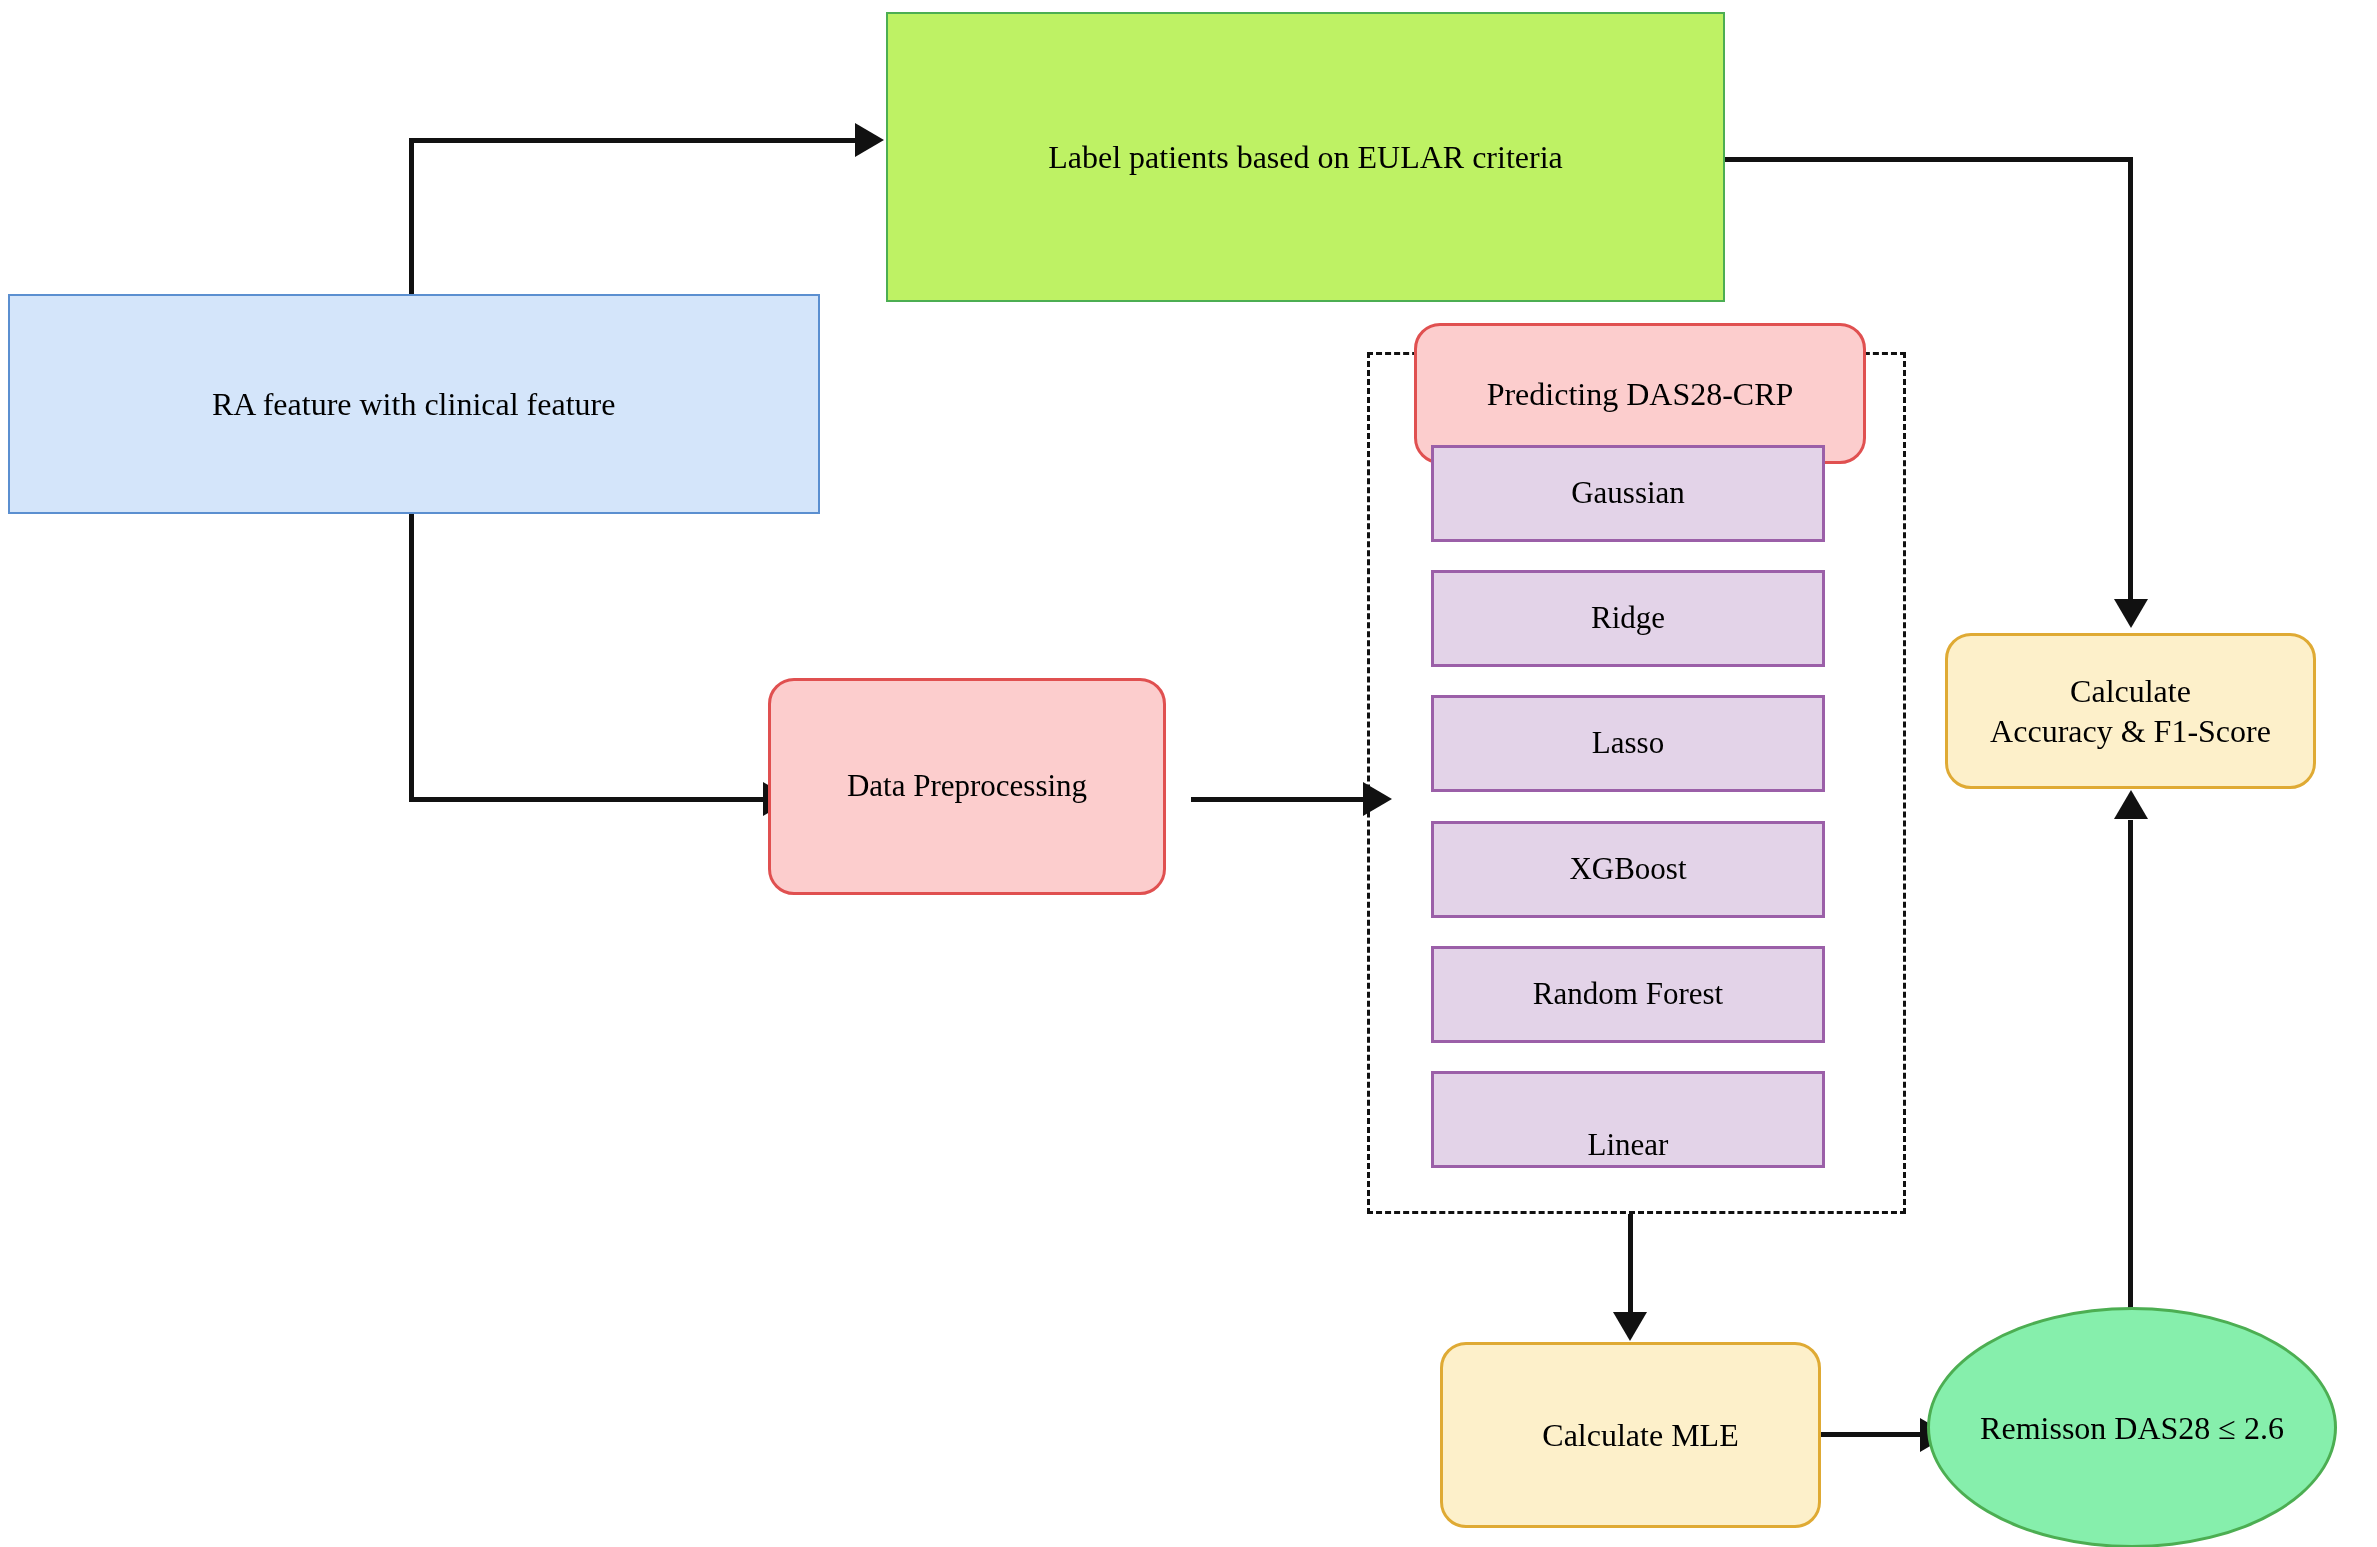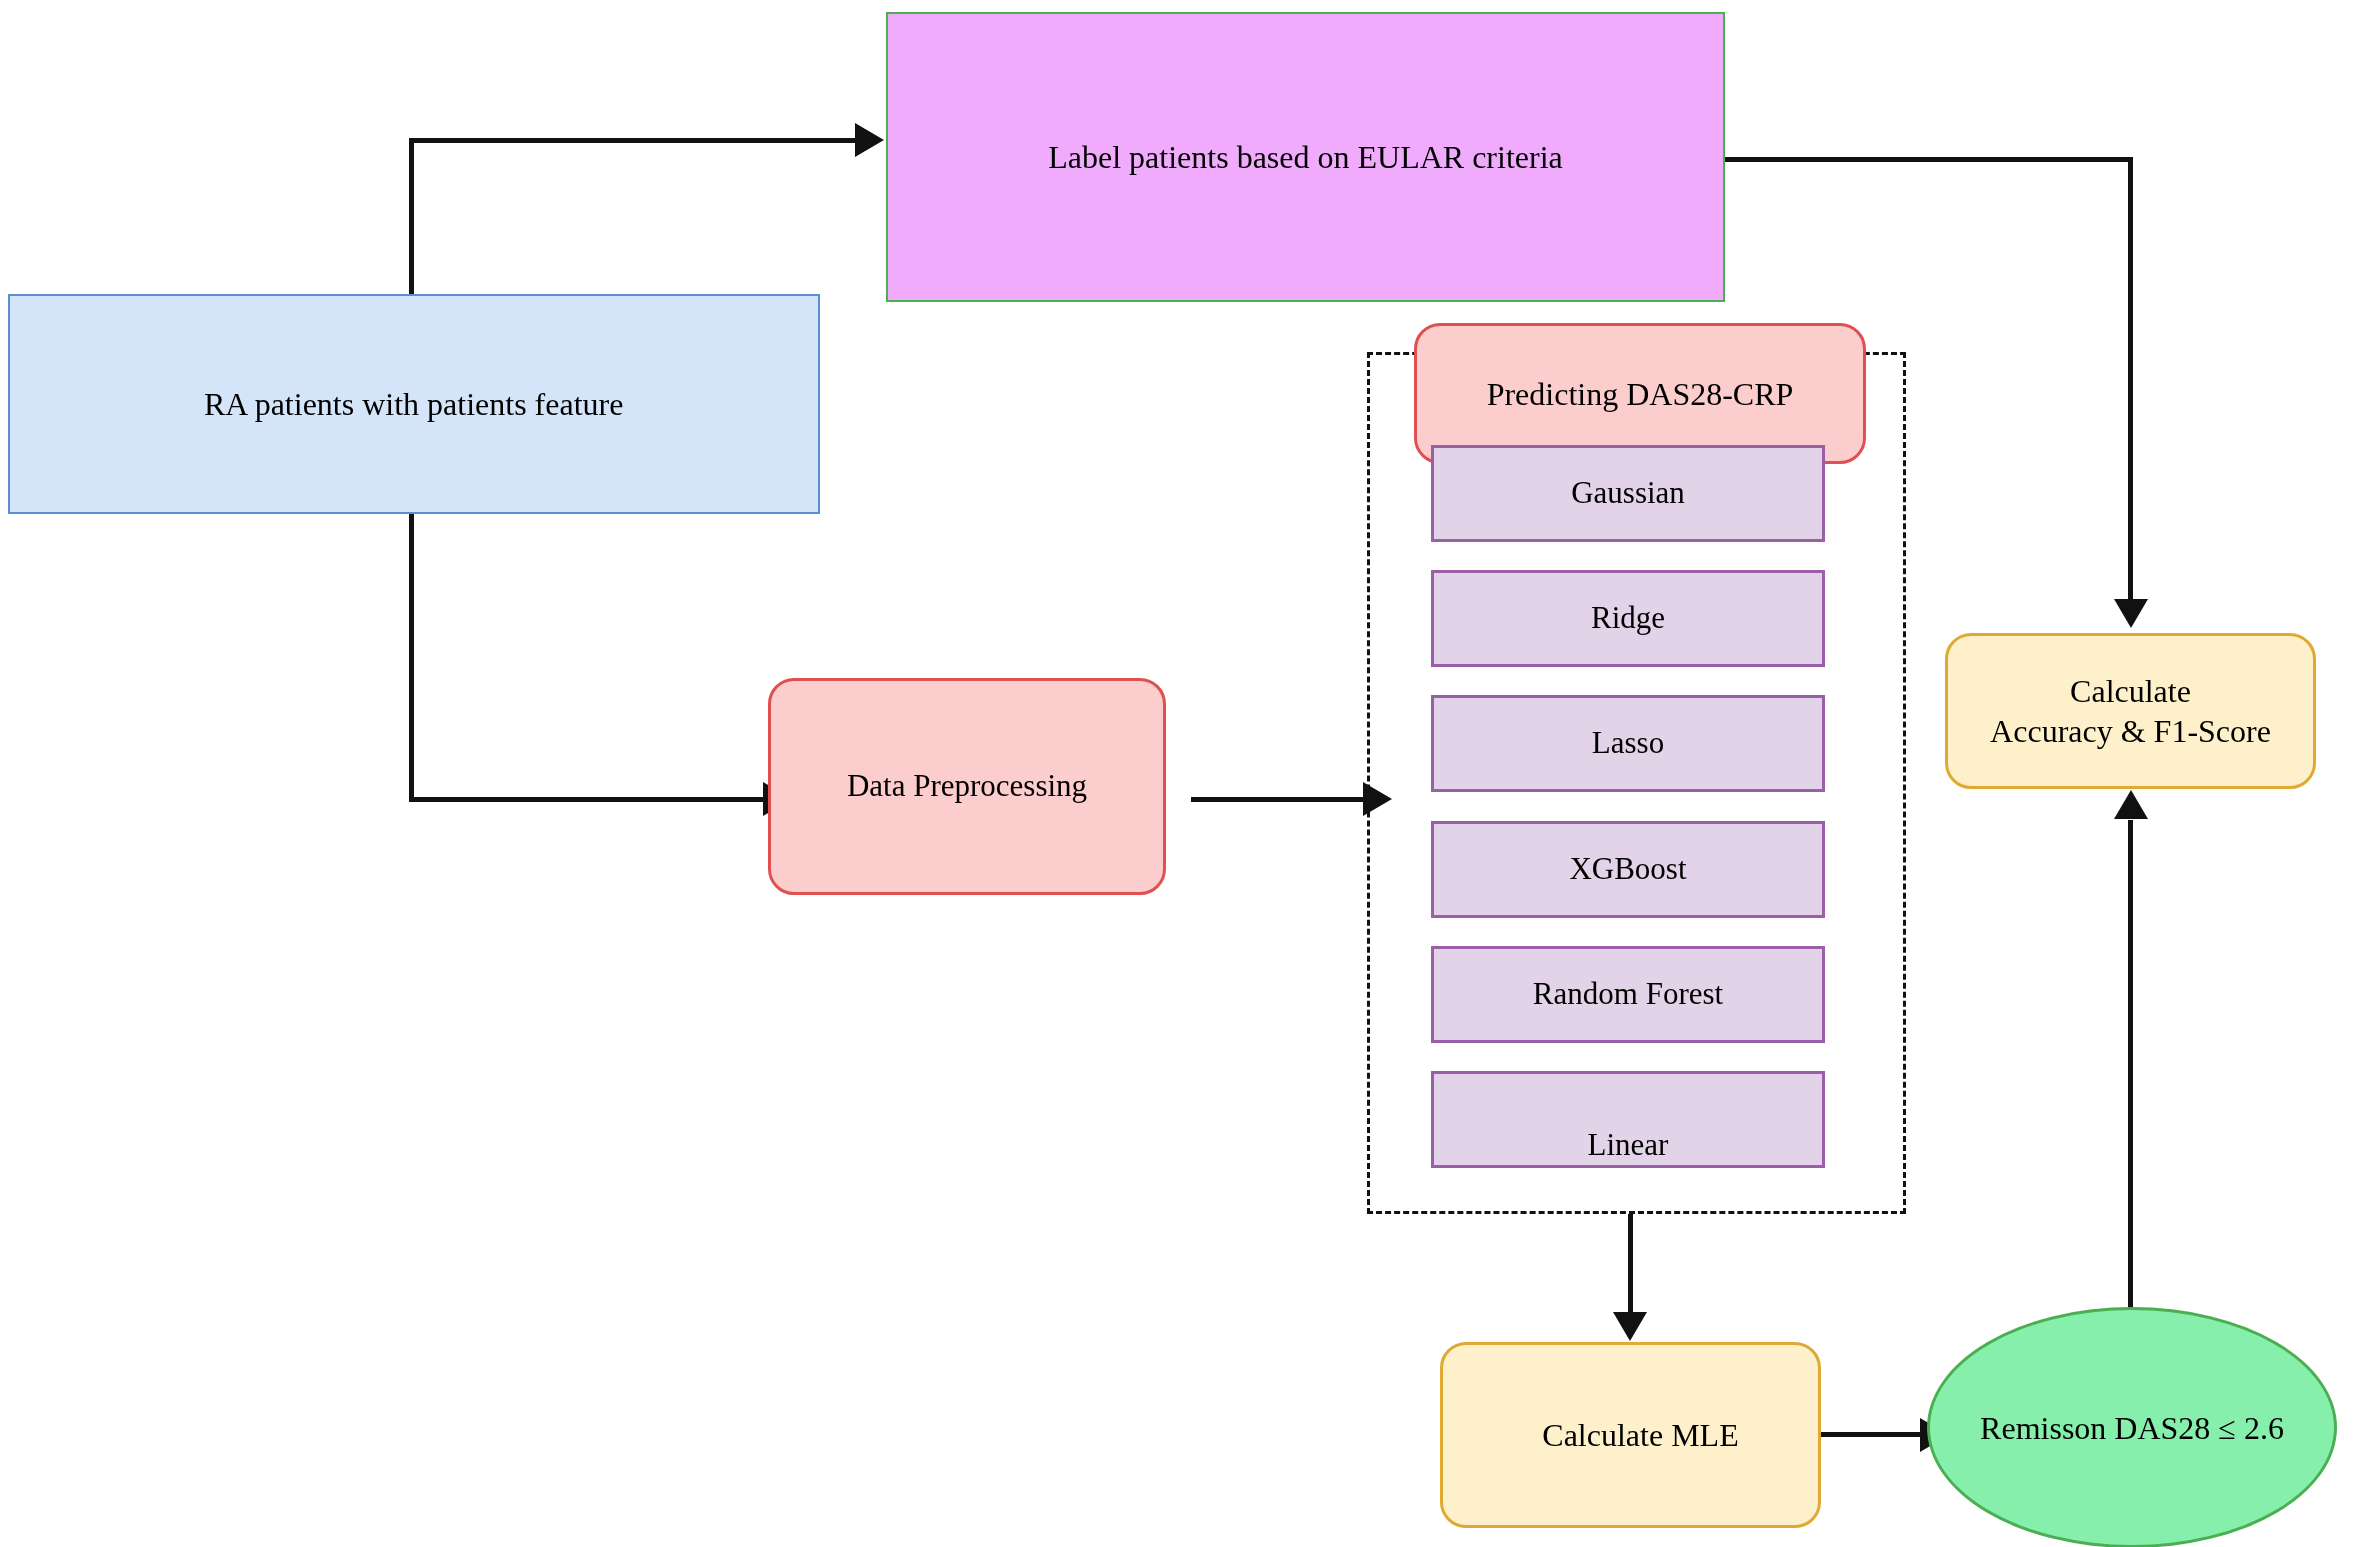--- a/index.html
+++ b/index.html
@@ -28,21 +28,21 @@
     text-align: center;
     line-height: 1.25;
   }
 
   
   .n-blue {
     background: #d4e5fa;
     border: 2.3px solid #5b8fd0;
   }
   .n-green-rect {
-    background: #f0abfc;
+    background: #bef264;
     border: 2.3px solid #4cae52;
   }
   .n-red-round {
     background: #fccdcd;
     border: 3.1px solid #e05050;
     border-radius: 26px;
   }
   .n-purple {
     background: #e3d3e8;
     border: 3.1px solid #9b5fa8;
@@ -117,21 +117,21 @@
   <div class="arrow arrow-r" style="left:1920px; top:1418px;"></div>
 
   <div class="edge edge-v" style="left:2128px; top:820px; height:495px;"></div>
   <div class="arrow arrow-u" style="left:2114px; top:790px;"></div>
 
   <div class="edge edge-h" style="left:1725px; top:157px; width:408px;"></div>
   <div class="edge edge-v" style="left:2128px; top:157px; height:444px;"></div>
   <div class="arrow arrow-d" style="left:2114px; top:599px;"></div>
 
   <div class="node n-blue t-lg" style="left:7.7px; top:294px; width:812px; height:220px;">
-    <span>RA patients with  patients feature</span>
+    <span>RA feature with  clinical feature</span>
   </div>
 
   <div class="node n-green-rect t-lg" style="left:886px; top:11.6px; width:839px; height:290px;">
     <span>Label patients based on EULAR criteria</span>
   </div>
 
   <div class="node n-red-round t-md" style="left:768px; top:678px; width:398px; height:217px;">
     <span>Data Preprocessing</span>
   </div>
 

